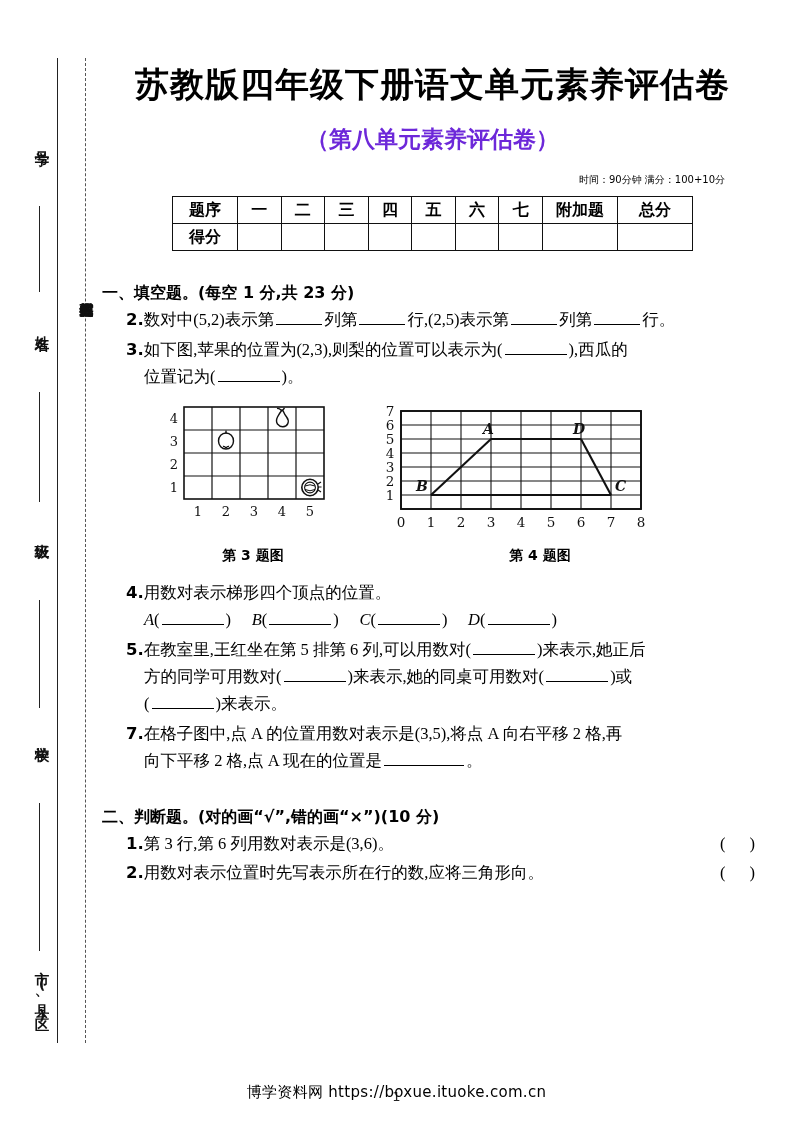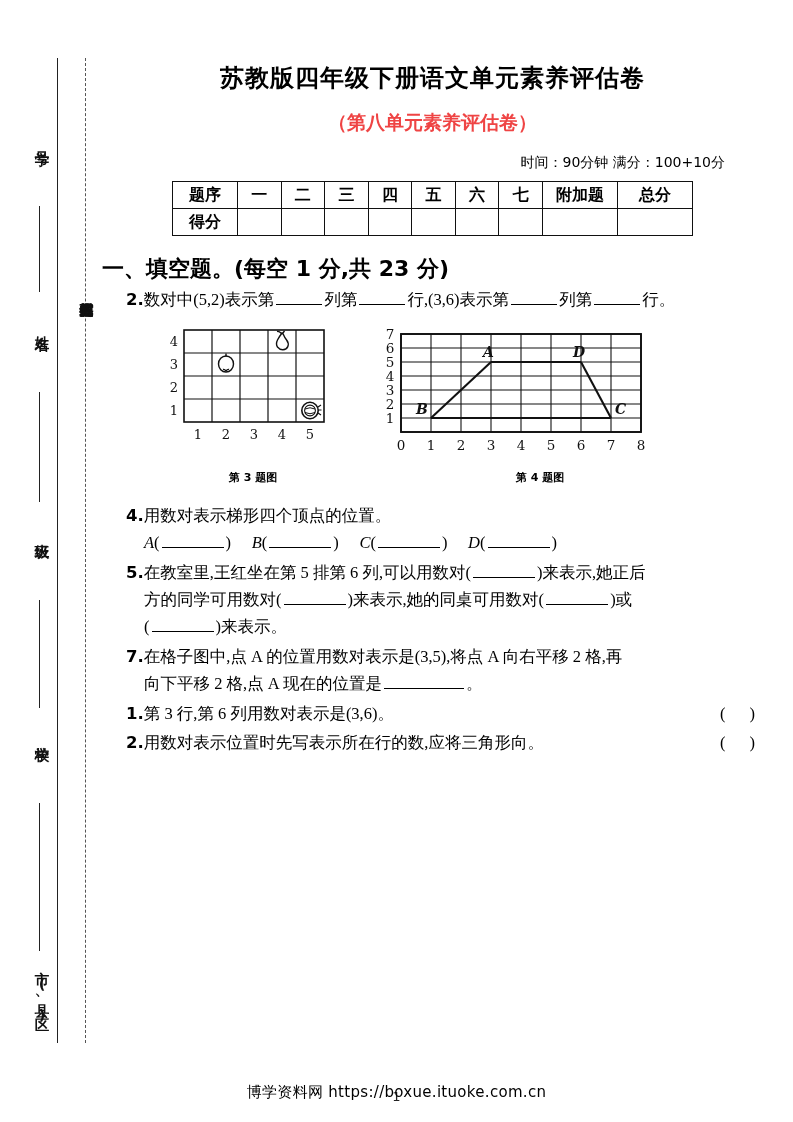--- a/index.html
+++ b/index.html
@@ -68,37 +68,37 @@
     left: 100px;
     top: 0;
     width: 665px;
     height: 1122px;
   }
 
   .title {
     text-align: center;
     font-family: "DejaVu Sans", "Liberation Sans", sans-serif;
     font-weight: 700;
-    font-size: 24px;
+    font-size: 34px;
     letter-spacing: 1px;
     margin-top: 62px;
     color: #000;
   }
   .subtitle {
     text-align: center;
     font-family: "DejaVu Sans", "Liberation Sans", sans-serif;
     font-weight: 700;
-    font-size: 19px;
+    font-size: 23px;
     margin-top: 16px;
-    color: #ef4444;
+    color: #6d28d9;
   }
   .meta {
     text-align: right;
     font-family: "DejaVu Sans", "Liberation Sans", sans-serif;
-    font-size: 14px;
+    font-size: 10px;
     margin-top: 18px;
     padding-right: 40px;
   }
 
   
   table.score {
     border-collapse: collapse;
     margin: 9px auto 0 auto;
     width: 521px;
     table-layout: fixed;
@@ -113,22 +113,22 @@
     font-weight: 500;
   }
   table.score td.hdr { font-weight: 700; }
   table.score td.lead { width: 62px; font-weight: 700; }
   table.score td.wide { width: 72px; }
 
   
   .sec-head {
     font-family: "DejaVu Sans", "Liberation Sans", sans-serif;
     font-weight: 700;
-    font-size: 22px;
-    margin-top: 18px;
+    font-size: 16px;
+    margin-top: 32px;
     margin-left: 2px;
   }
   .q {
     font-size: 16.5px;
     line-height: 1.62;
     margin-left: 26px;
     margin-top: 3px;
     text-align: justify;
   }
   .q .num { font-family: "DejaVu Sans","Liberation Sans",sans-serif; font-weight:700; }
@@ -150,21 +150,21 @@
   
   .figs {
     position: relative;
     height: 178px;
     margin-top: 8px;
   }
   .fig-caption {
     text-align: center;
     font-family: "DejaVu Sans","Liberation Sans",sans-serif;
     font-weight: 700;
-    font-size: 11px;
+    font-size: 14px;
     margin-top: 4px;
   }
   .fig-left  { position: absolute; left: 58px;  top: 0; }
   .fig-right { position: absolute; left: 275px; top: 0; }
 
   
   .pagenum {
     position: absolute;
     left: 0; right: 0;
     bottom: 18px;
@@ -234,23 +234,27 @@
       <td class="wide"></td>
       <td class="wide"></td>
     </tr>
   </tbody>
     </table>
 
   <div class="sec-head">一、填空题。(每空 1 分,共 23 分)</div>
 
 
   <div class="q">
-    <span class="num">2.</span><span>数对中(5,2)表示第</span><span class="blank b46"></span><span>列第</span><span class="blank b46"></span><span>行,(3,6)表示第</span><span class="blank b46"></span><span>列第</span><span class="blank b46"></span><span>行。</span>
-  </div>
-
+    <span class="num">2.</span><span>数对中(5,2)表示第</span><span class="blank b46"></span><span>列第</span><span class="blank b46"></span><span>行,(2,5)表示第</span><span class="blank b46"></span><span>列第</span><span class="blank b46"></span><span>行。</span>
+  </div>
+
+  <div class="q">
+    <span class="num">3.</span><span>如下图,苹果的位置为(2,3),则梨的位置可以表示为(</span><span class="blank b62"></span><span>),西瓜的</span><br>
+    <span class="indent"></span><span>位置记为(</span><span class="blank b62"></span><span>)。</span>
+  </div>
 
   <div class="figs">
 
     <div class="fig-left">
       <svg width="190" height="140" viewBox="0 0 190 140">
 
         <g stroke="#111" stroke-width="1.6" fill="none">
           <rect x="26" y="8" width="140" height="92"></rect>
         </g>
         <g stroke="#111" stroke-width="1.2" fill="none">
@@ -377,20 +381,21 @@
     <span class="indent"></span><span>方的同学可用数对(</span><span class="blank b62"></span><span>)来表示,她的同桌可用数对(</span><span class="blank b62"></span><span>)或</span><br>
     <span class="indent"></span><span>(</span><span class="blank b62"></span><span>)来表示。</span>
   </div>
 
 
   <div class="q">
     <span class="num">7.</span><span>在格子图中,点 A 的位置用数对表示是(3,5),将点 A 向右平移 2 格,再</span><br>
     <span class="indent"></span><span>向下平移 2 格,点 A 现在的位置是</span><span class="blank b80"></span><span>。</span>
   </div>
 
+  <div class="sec-head">二、判断题。(对的画“√”,错的画“×”)(10 分)</div>
 
   <div class="q">
     <span class="judge-mark">(    )</span><span class="num">1.</span><span>第 3 行,第 6 列用数对表示是(3,6)。</span>
   </div>
 
   <div class="q">
     <span class="judge-mark">(    )</span><span class="num">2.</span><span>用数对表示位置时先写表示所在行的数,应将三角形向。</span>
   </div>
 
 </div>

